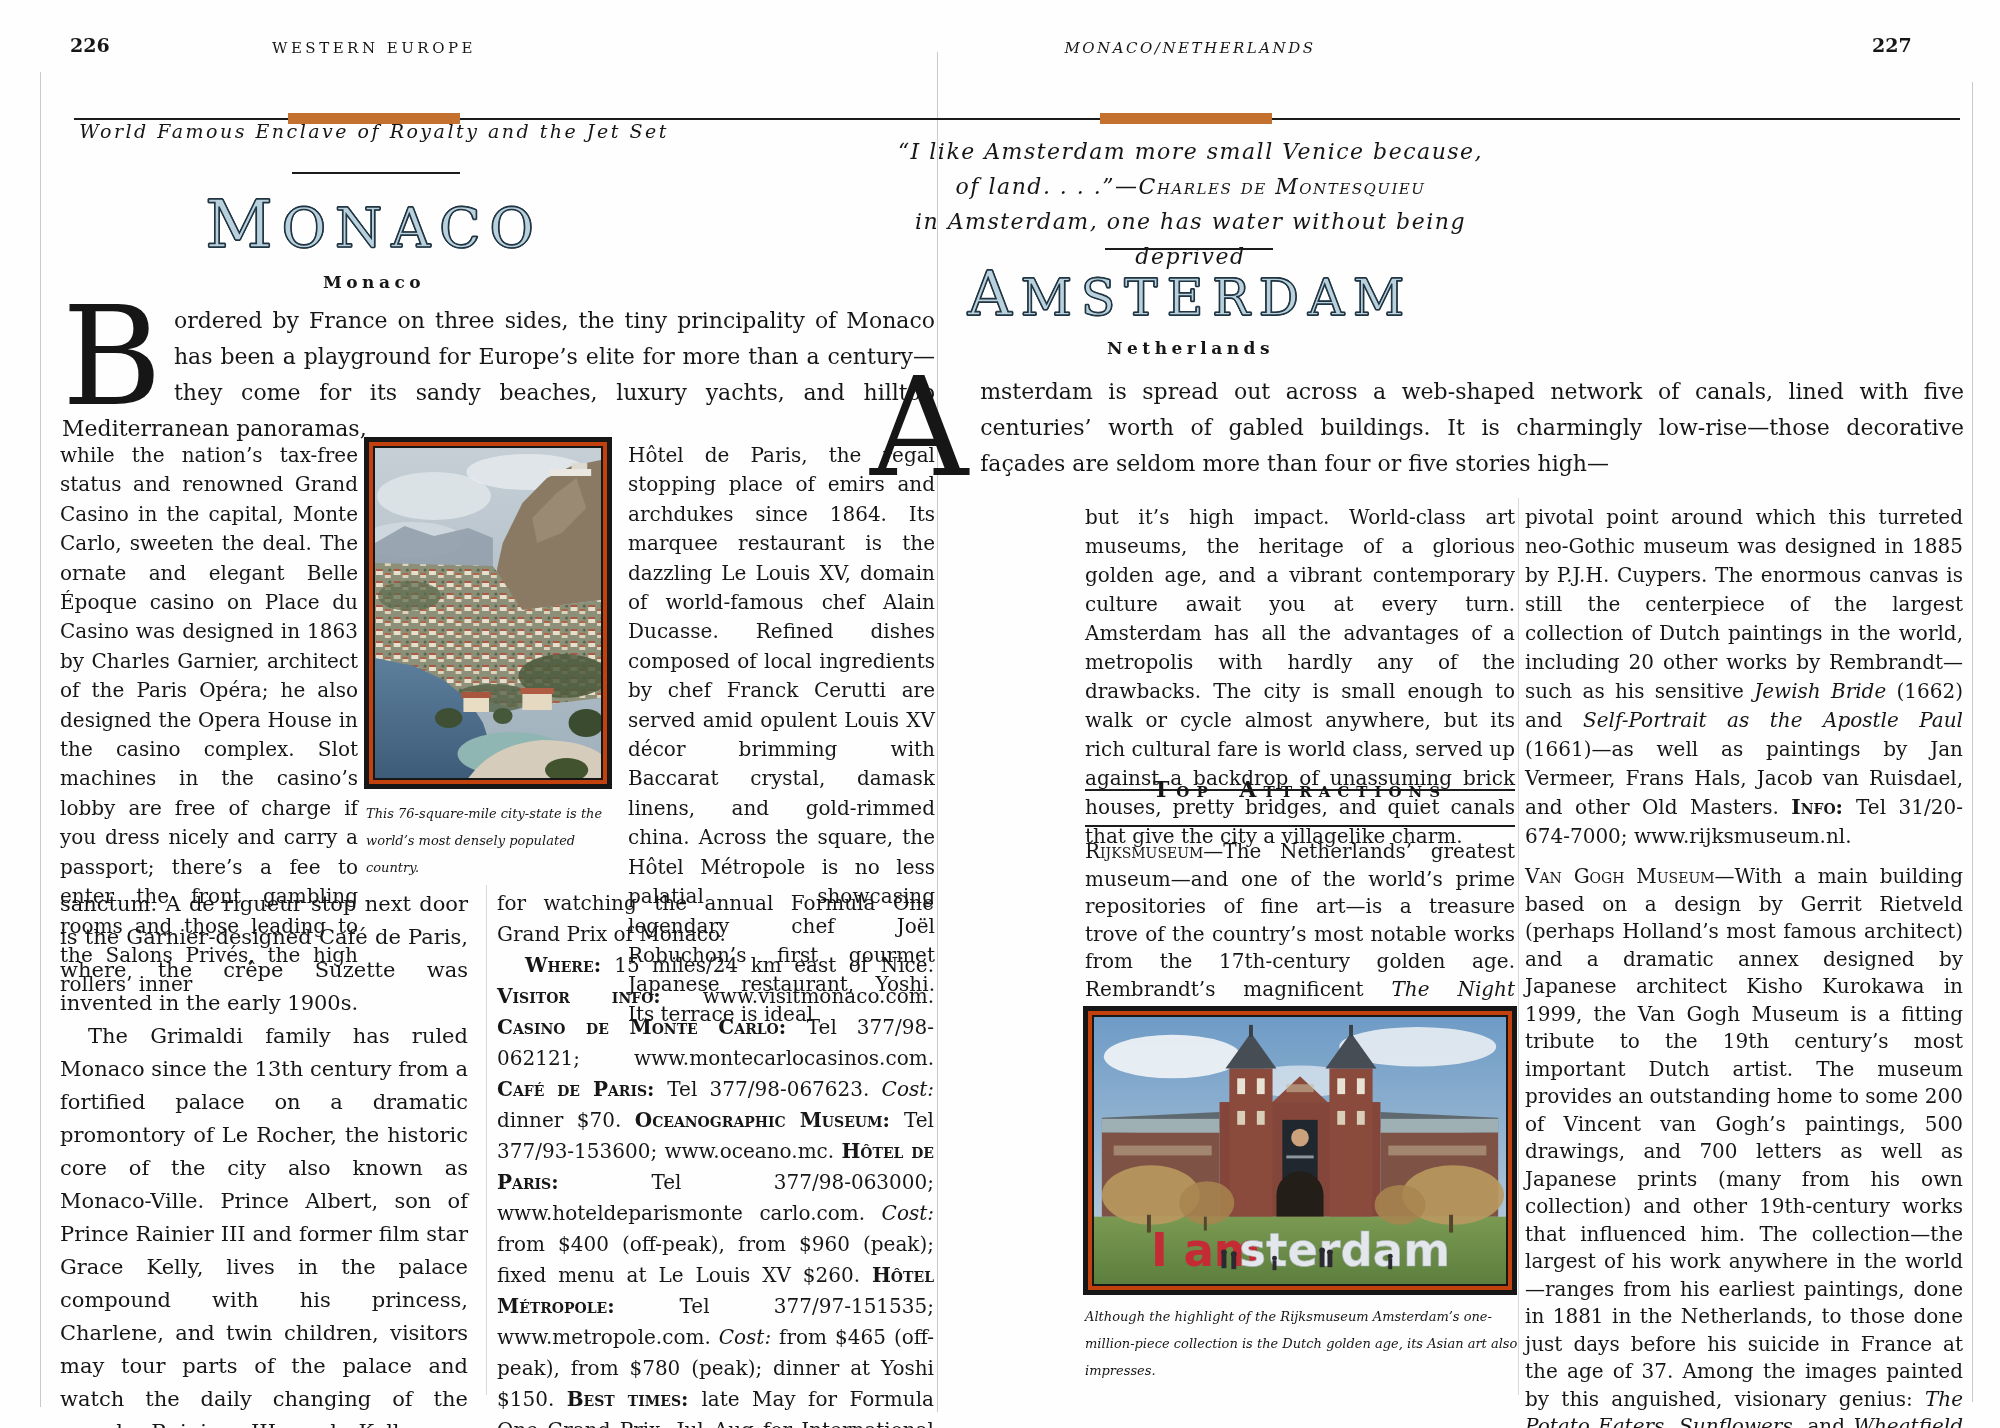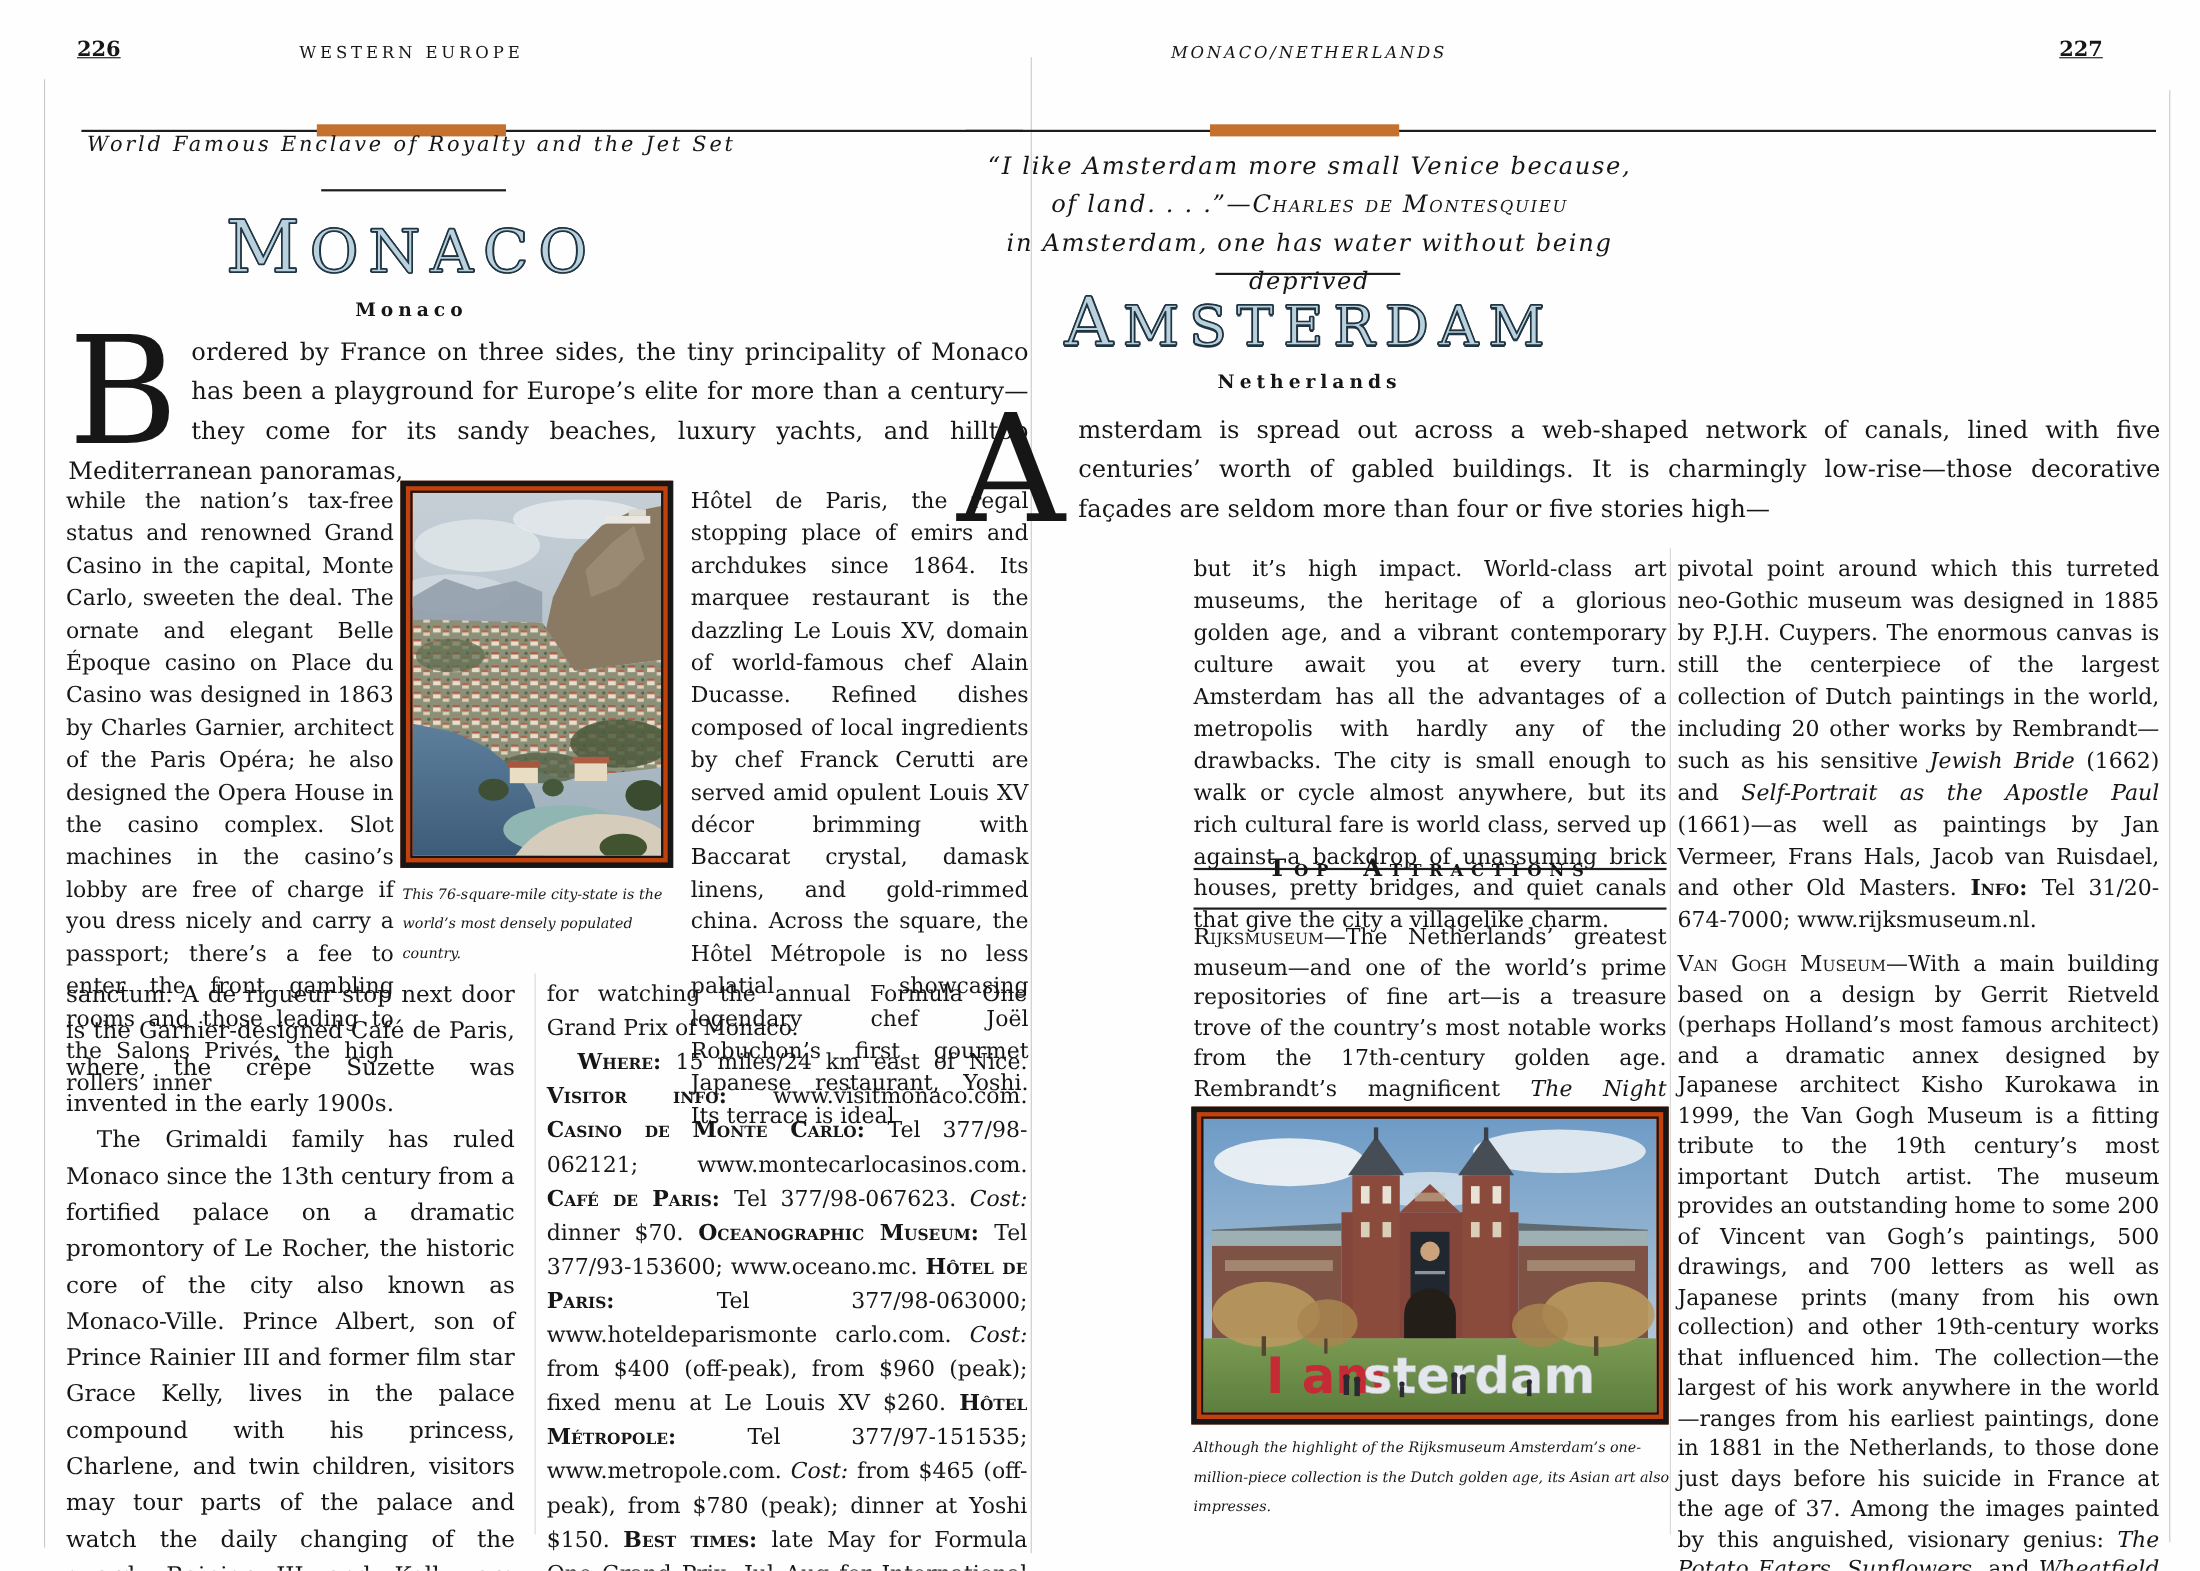--- a/index.html
+++ b/index.html
@@ -8,21 +8,21 @@
     font-family:"DejaVu Serif","Liberation Serif",serif;color:#161616;
     -webkit-font-smoothing:antialiased;
   }
   .abs{position:absolute;}
   p{margin:0;}
   .center{text-align:center;}
   .justify{text-align:justify;}
   .i{font-style:italic;}
   .sc{font-variant:small-caps;}
   .bsc{font-variant:small-caps;font-weight:bold;}
-  .pagenum{font-size:19px;font-weight:bold;text-decoration:underline;}
+  .pagenum{font-size:19px;font-weight:bold;}
   .runhead{font-size:15px;letter-spacing:3.5px;}
   .runhead-italic{font-size:15px;letter-spacing:2.5px;font-style:italic;}
   .rule{background:#1c1c1c;}
   .accentbar{background:#c4702e;}
   .kicker{font-style:italic;font-size:19px;letter-spacing:2.5px;}
   .display-title{
     font-size:54px;letter-spacing:9px;font-weight:400;
     color:#b8d1dd;-webkit-text-stroke:1.3px #203442;
     text-shadow:0 1px 0 #203442,0 -1px 0 #203442,1px 0 0 #203442,-1px 0 0 #203442;
     white-space:nowrap;

